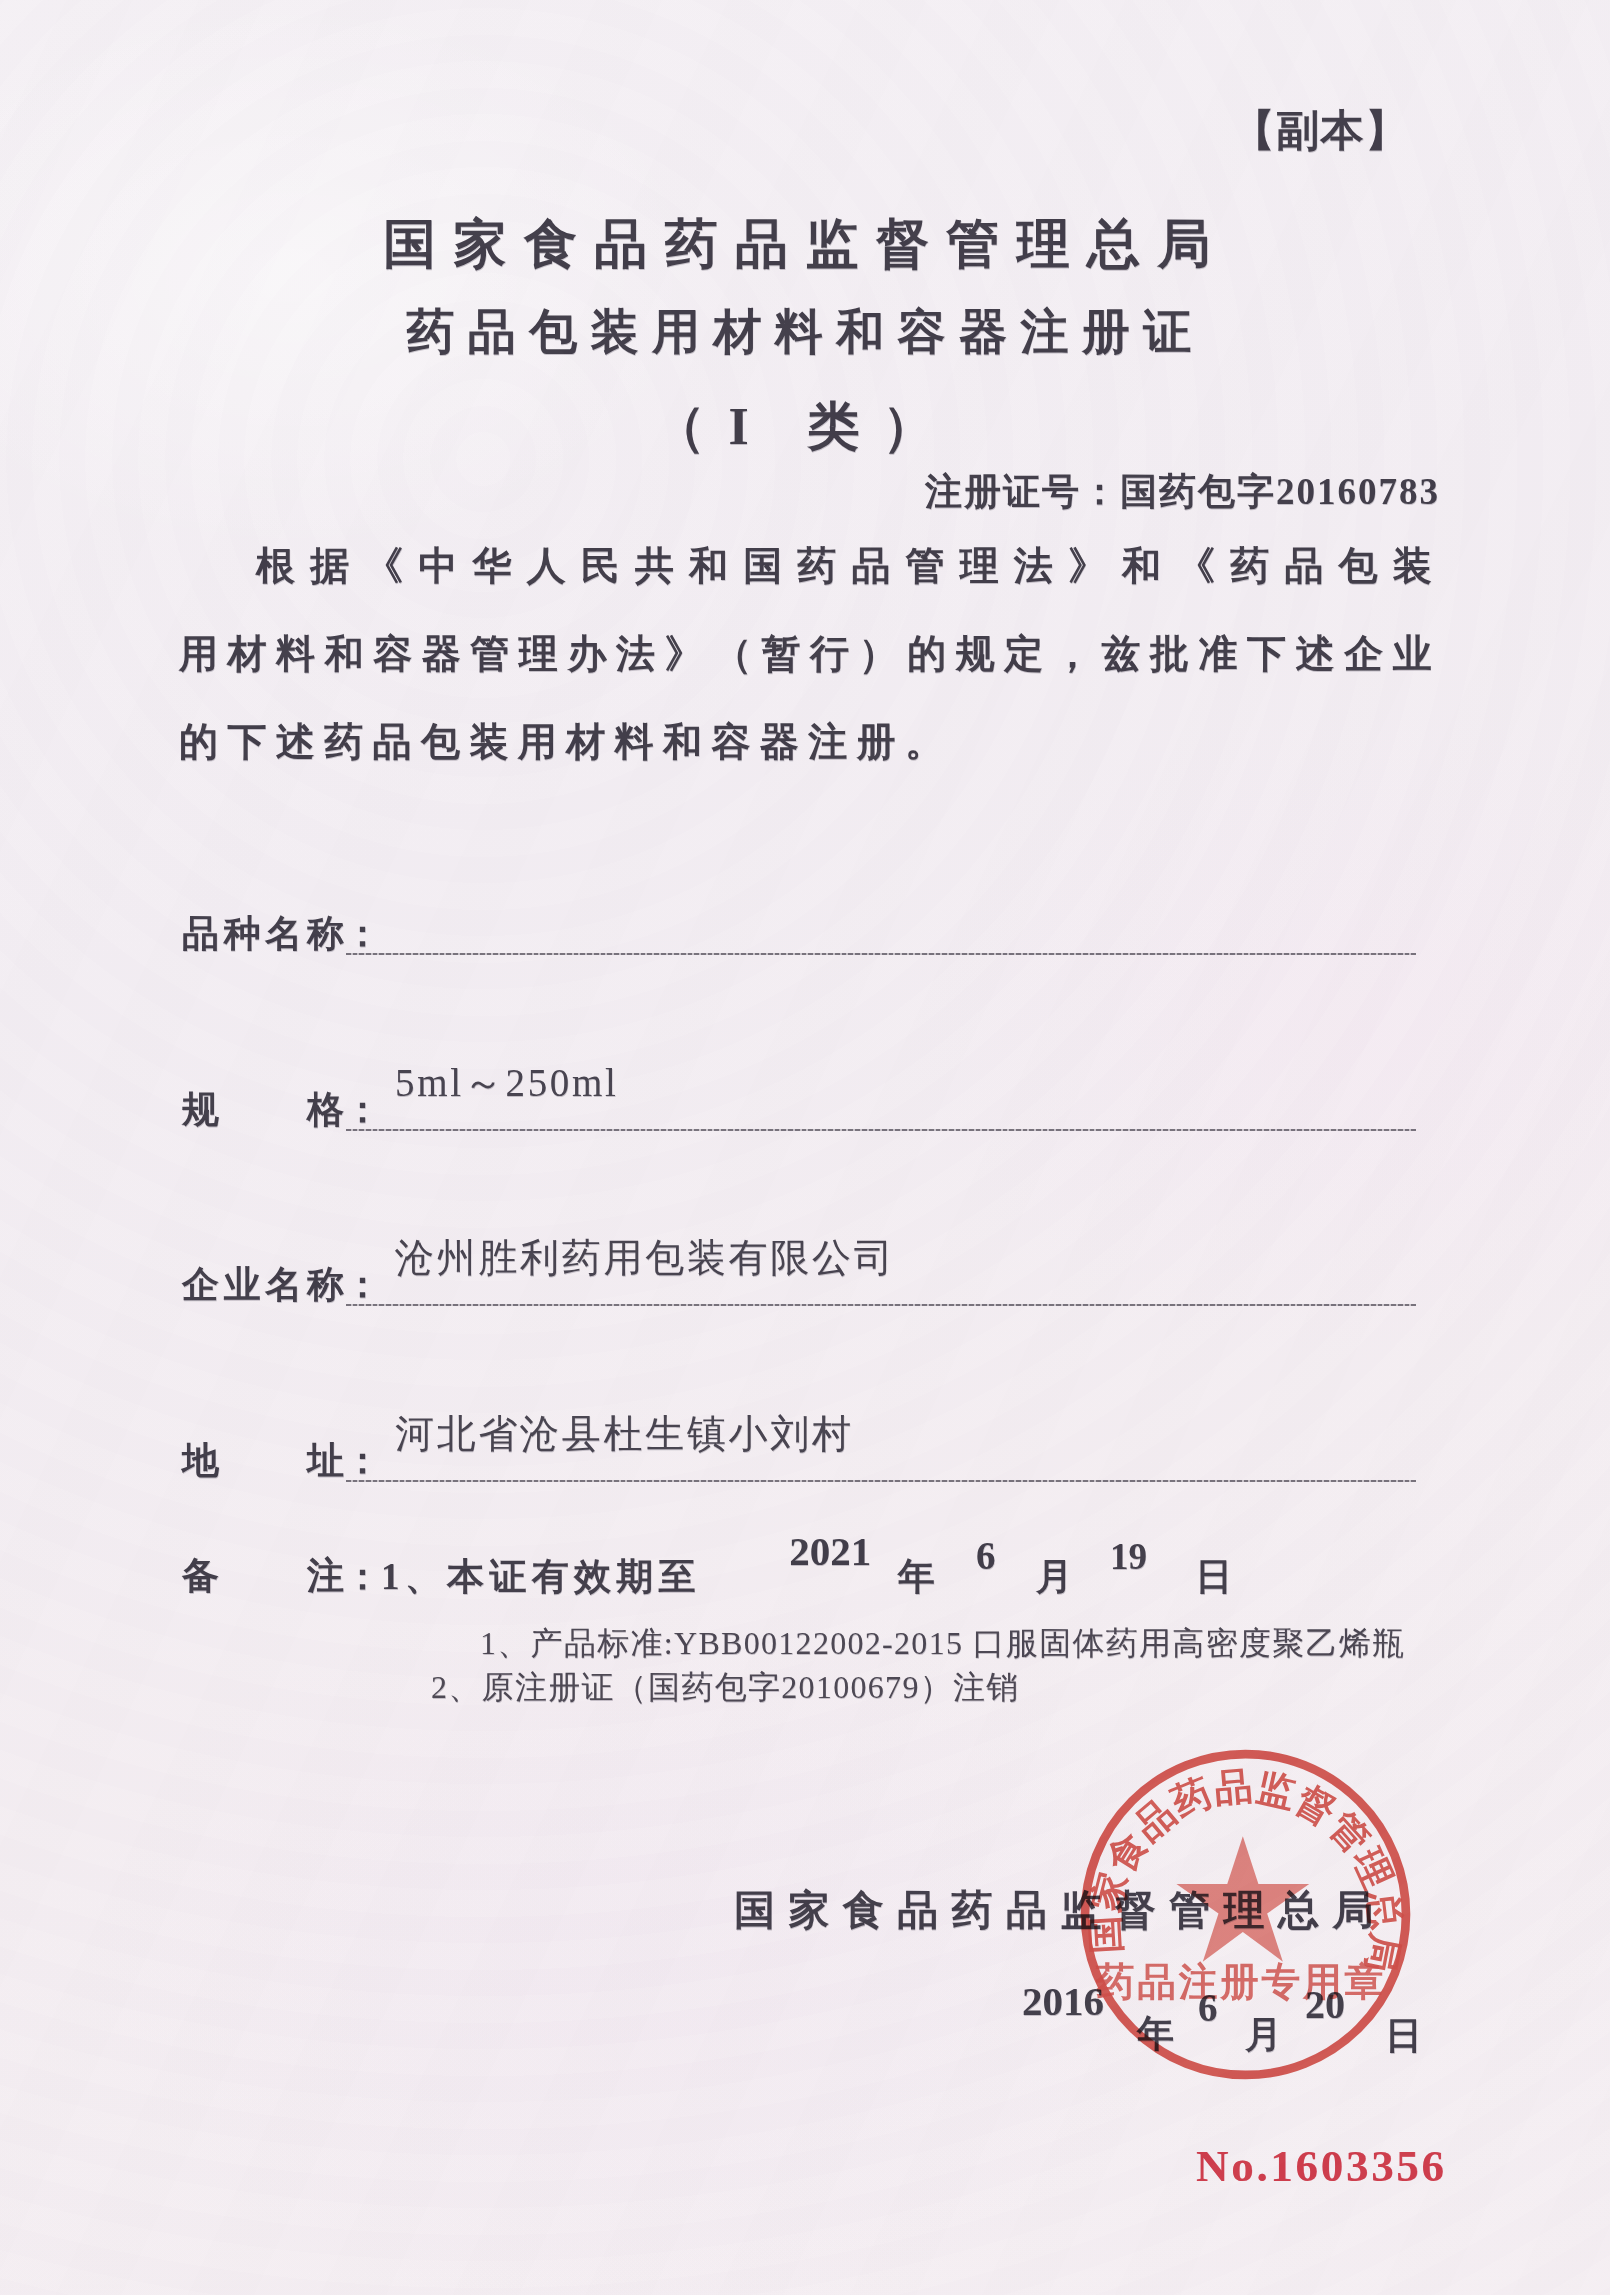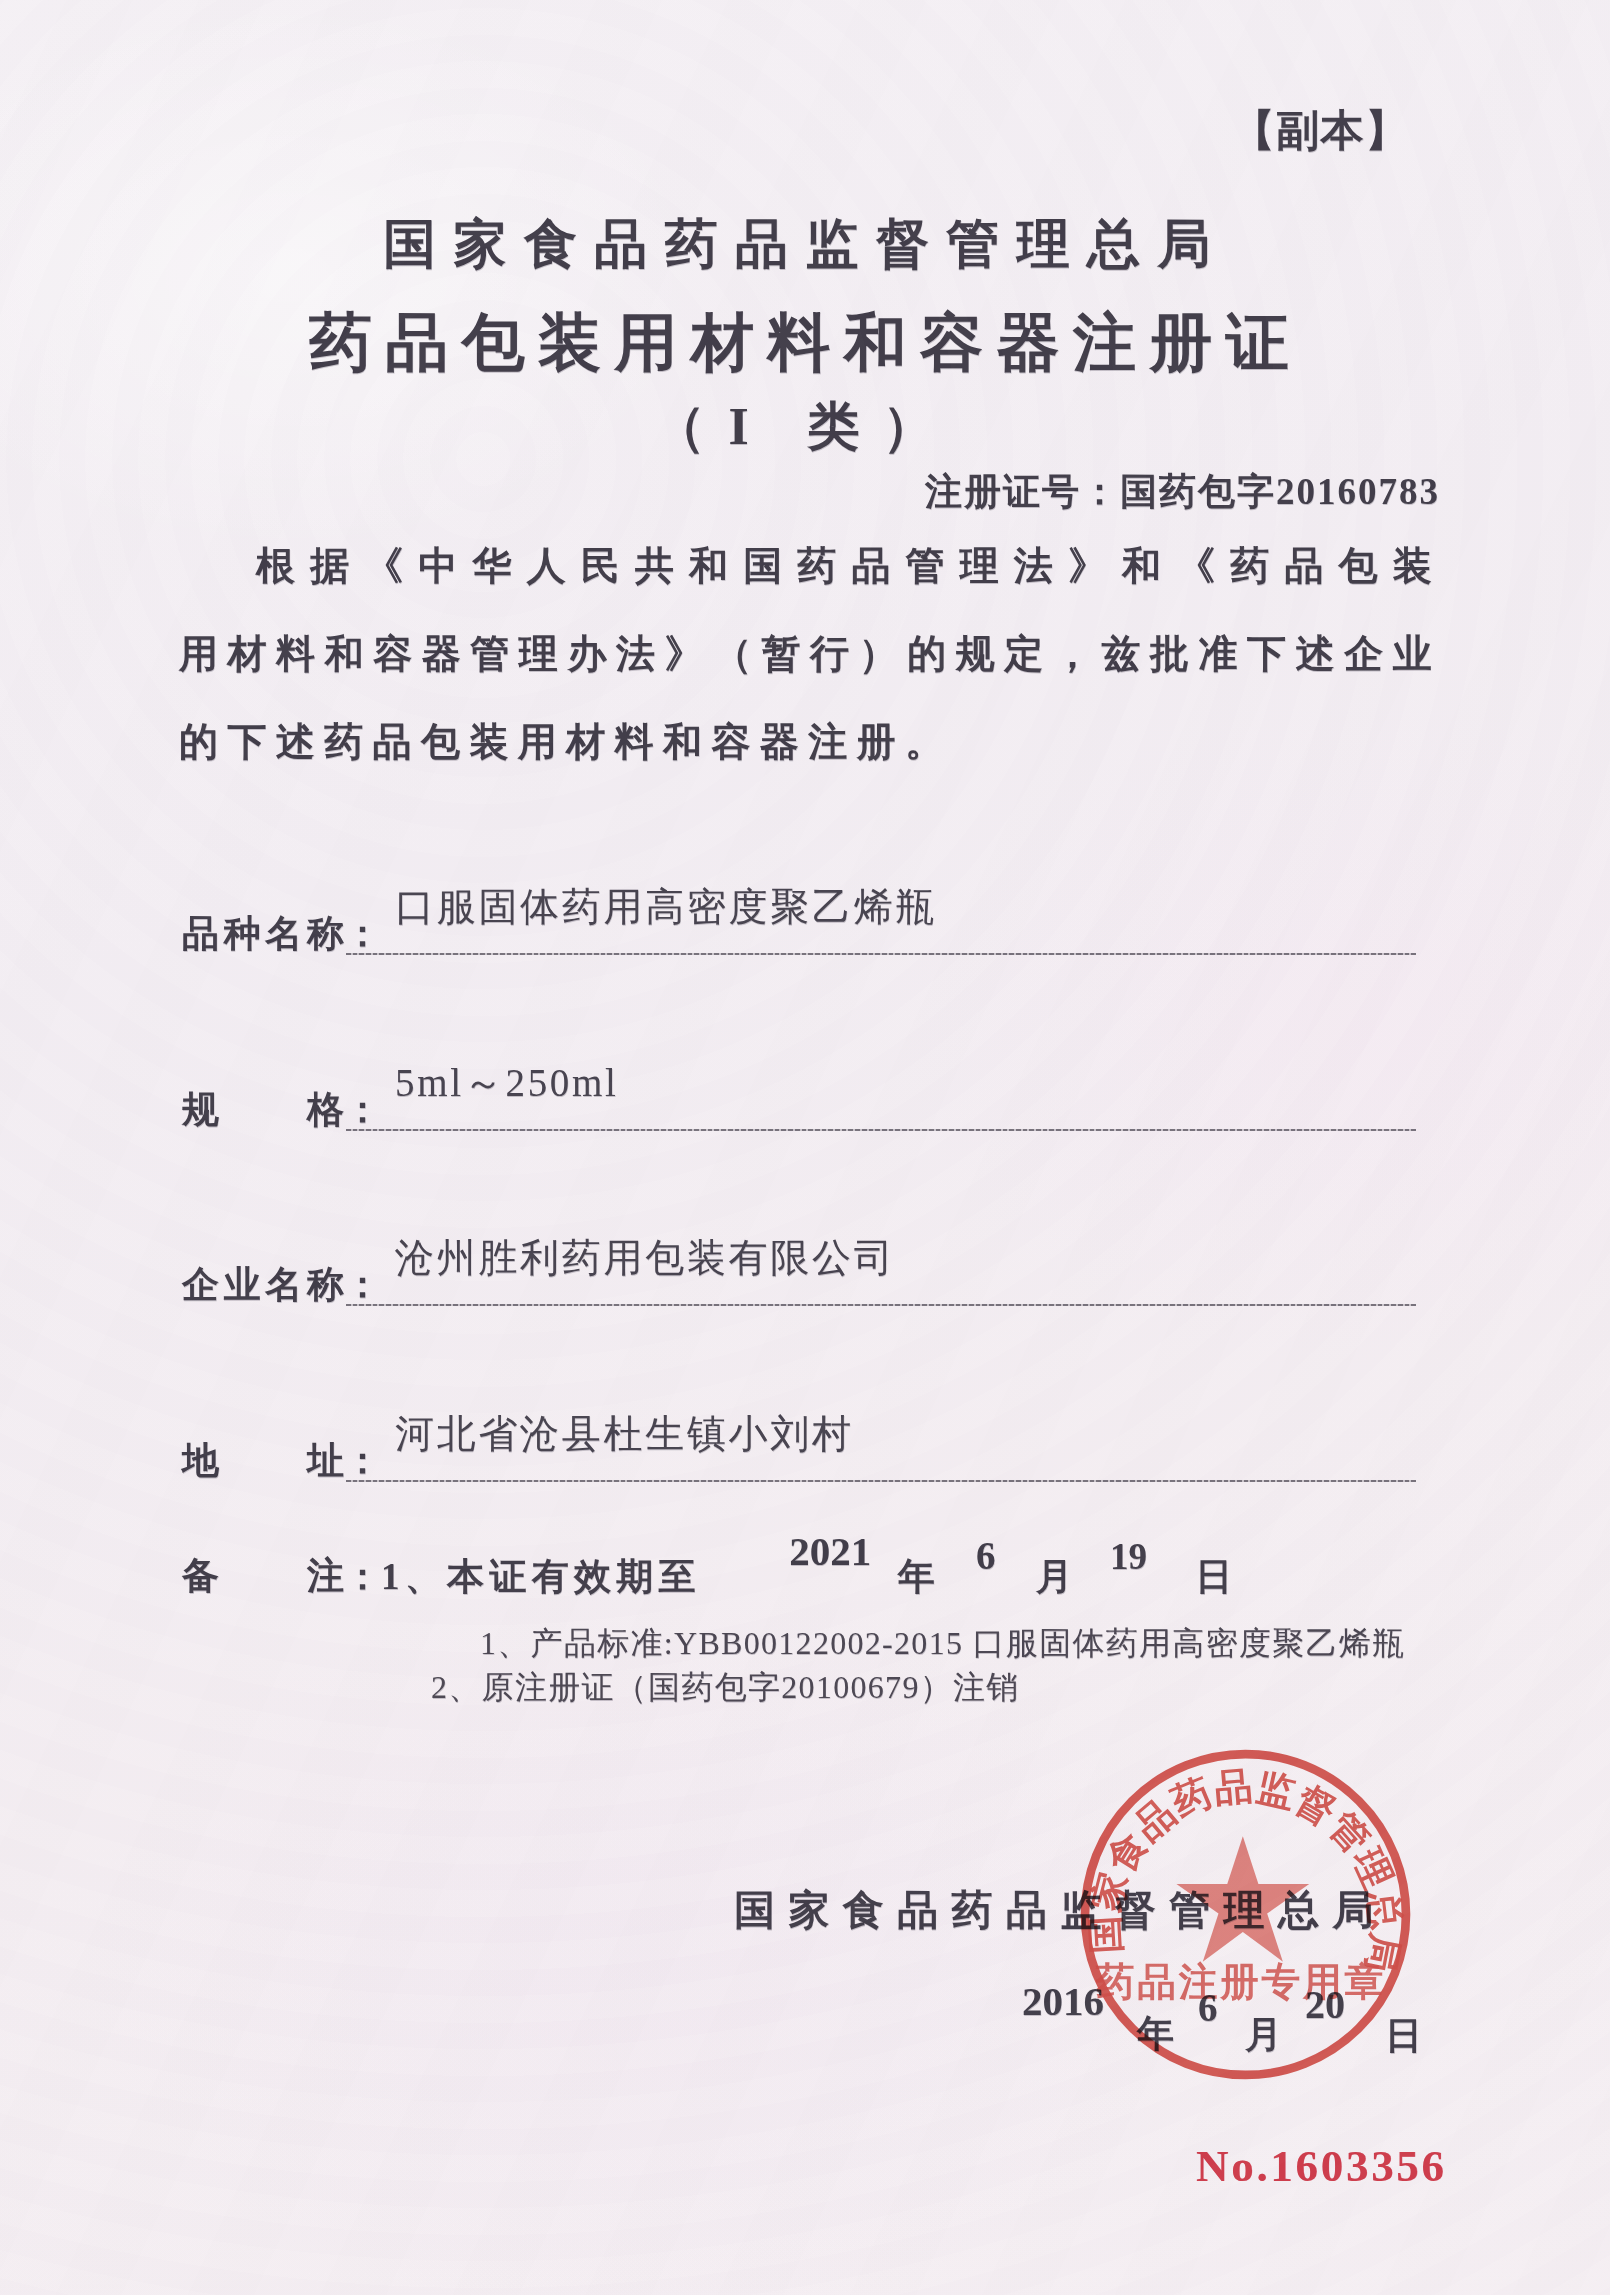--- a/index.html
+++ b/index.html
@@ -22,21 +22,21 @@
     background:
       repeating-radial-gradient(circle at 30% 20%, rgba(255,255,255,.06) 0 27px, rgba(210,200,215,.05) 27px 53px),
       repeating-linear-gradient(115deg, rgba(255,255,255,.03) 0 60px, rgba(205,195,210,.03) 60px 120px);
     opacity:.5;
   }
   .abs{position:absolute;}
   .soft{text-shadow:0.4px 0.5px 0.5px rgba(70,62,78,.28);}
 
   .copy-label{left:1232px;top:102px;font-size:43px;font-weight:bold;letter-spacing:1.3px;}
   .authority{left:0;width:100%;top:209px;text-align:center;font-size:53px;font-weight:bold;letter-spacing:17.4px;}
-  .cert-title{left:0;width:100%;top:300px;text-align:center;font-size:63px;font-weight:bold;letter-spacing:13.4px;}
+  .cert-title{left:0;width:100%;top:300px;text-align:center;font-size:48px;font-weight:bold;letter-spacing:13.4px;}
   .category{left:0;width:100%;top:392px;text-align:center;font-size:52px;font-weight:bold;letter-spacing:23px;}
 
   .cert-no{right:171px;top:467px;font-size:37px;font-weight:bold;letter-spacing:2px;}
 
   .pre{font-size:39px;font-weight:bold;letter-spacing:1.3px;line-height:1.0;}
   .pre1{left:256px;top:546px;width:1177px;text-align:justify;text-align-last:justify;}
   .pre2{left:179px;top:634px;width:1254px;text-align:justify;text-align-last:justify;}
   .pre3{left:179px;top:722px;letter-spacing:9.4px;}
 
   .frow{left:182px;width:1254px;height:94px;}
@@ -91,21 +91,20 @@
   <div class="abs cert-no soft">
     <span>注册证号：</span><span>国药包字20160783</span>
   </div>
 
   <div class="abs pre pre1 soft">根据《中华人民共和国药品管理法》和《药品包装</div>
   <div class="abs pre pre2 soft">用材料和容器管理办法》（暂行）的规定，兹批准下述企业</div>
   <div class="abs pre pre3 soft">的下述药品包装用材料和容器注册。</div>
 
   <div class="abs frow r1">
     <span class="flabel soft">品种名称</span><span class="fcolon soft">：</span>
-    <span class="fvalue soft">口服固体药用高密度聚乙烯瓶</span>
     <div class="fline"></div>
   </div>
 
   <div class="abs frow r2">
     <span class="flabel soft">规格</span><span class="fcolon soft">：</span>
     <span class="fvalue soft">5ml～250ml</span>
     <div class="fline"></div>
   </div>
 
   <div class="abs frow r4">

